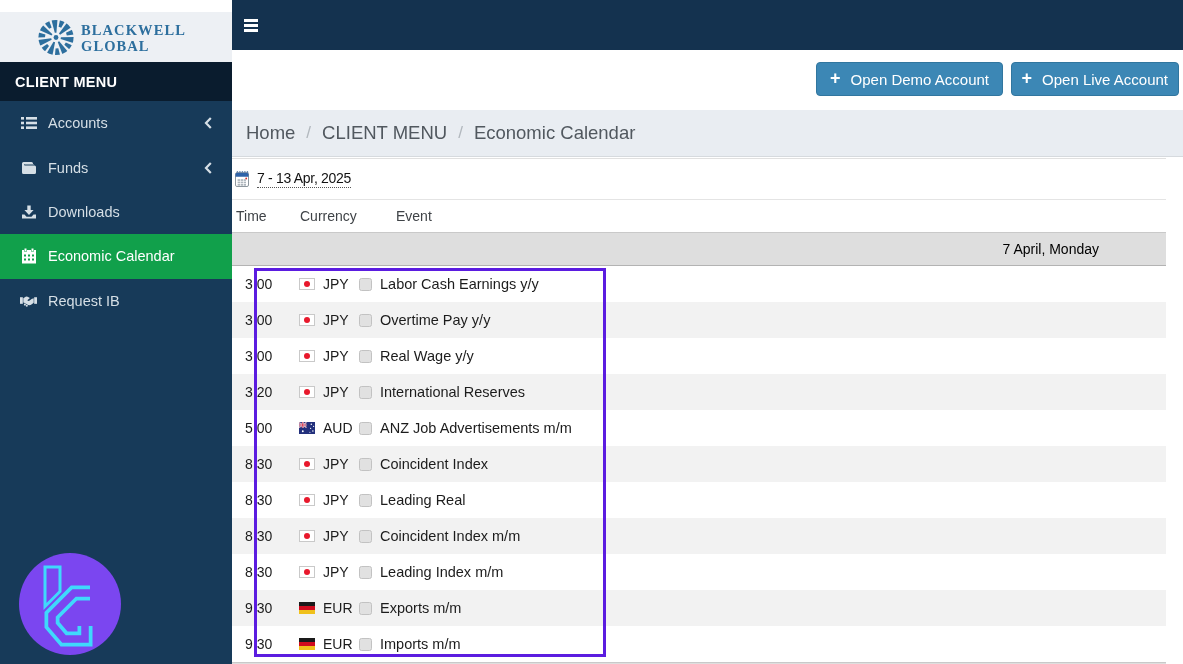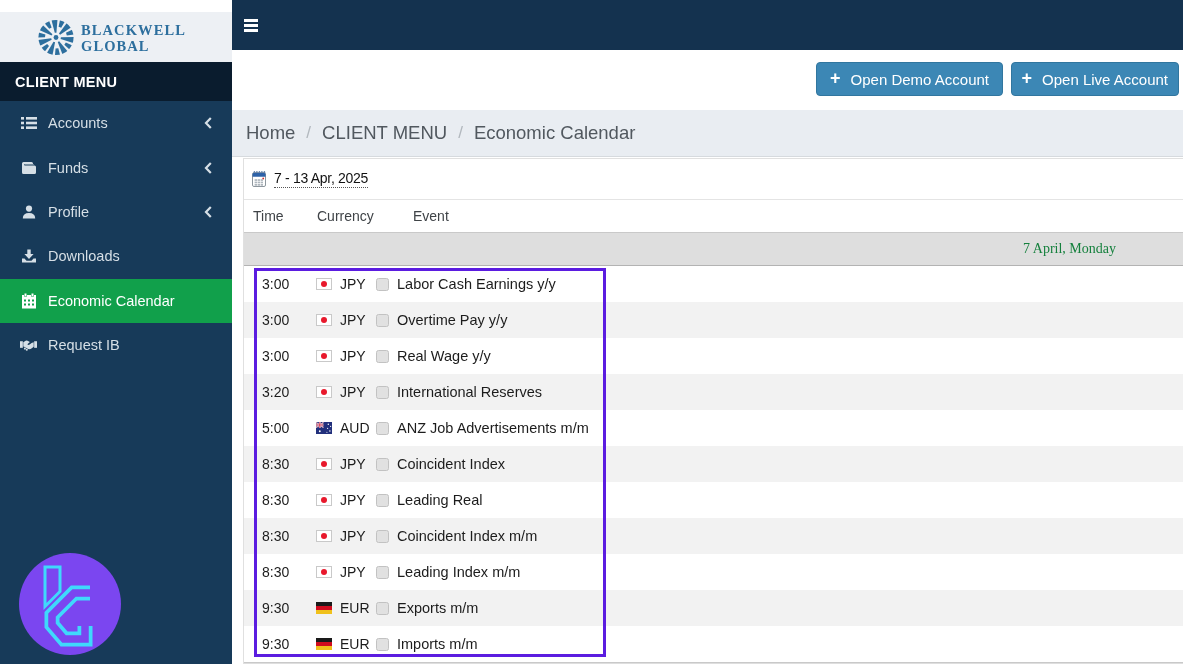--- a/index.html
+++ b/index.html
@@ -31,27 +31,27 @@
   .btn { position:absolute; top:12px; height:34px; display:inline-flex; align-items:center; background:#3c87b5; border:1px solid #31769f; border-radius:4px; color:#fff; font-size:15px; padding:0 13px; cursor:pointer; font-family:"Liberation Sans", sans-serif; }
   .btn .plus { font-weight:700; font-size:18px; margin-right:10px; line-height:1; position:relative; top:-1px; }
   .btn.demo { right:180px; }
   .btn.live { right:4px; padding:0 10px; }
 
   
   .breadcrumb { position:absolute; left:232px; top:110px; width:1073px; height:47px; background:#e9edf2; border-bottom:1px solid #d6dade; display:flex; align-items:center; padding-left:14px; font-size:18.5px; color:#51585f; }
   .breadcrumb .sep { color:#b2b8be; margin:0 11px; font-size:17px; }
 
   
-  .cal { position:absolute; left:243px; top:158px; width:940px; height:506px; background:#fff; border-top:1px solid #e0e0e0; border-left:1px solid #e0e0e0; }
+  .cal { position:absolute; left:226px; top:158px; width:940px; height:506px; background:#fff; border-top:1px solid #e0e0e0; border-left:1px solid #e0e0e0; }
   .date-row { height:41px; border-bottom:1px solid #e4e4e4; display:flex; align-items:center; padding-left:8px; }
   .date-link { margin-left:8px; font-size:14px; letter-spacing:-0.3px; color:#111; border-bottom:1px dotted #555; cursor:pointer; padding-bottom:1px; }
   .hdr-row { height:33px; display:flex; align-items:center; padding-left:9px; color:#3f4347; font-size:14px; border-bottom:1px solid #c9c9c9; }
   .hdr-row .col-time { width:64px; }
   .hdr-row .col-cur { width:96px; }
-  .day-row { height:33px; background:#dedede; border-bottom:1px solid #b3b3b3; display:flex; align-items:center; justify-content:flex-end; padding-right:67px; font-size:14px; color:#15803d;font-family:Liberation Serif, serif; }
+  .day-row { height:33px; background:#dedede; border-bottom:1px solid #b3b3b3; display:flex; align-items:center; justify-content:flex-end; padding-right:67px; font-size:14px; color:#000000; }
   .ev-row { height:36px; display:flex; align-items:center; padding-left:18px; font-size:14px; color:#1c1c1c; }
   .ev-row .ev-name { font-size:14.5px; }
   .ev-row:nth-child(even) { background:#f2f2f2; }
   .ev-row .col-time { width:54px; }
   .ev-row .cur-cell { width:60px; display:flex; align-items:center; }
   .ev-row .flag { width:16px; height:12px; margin-right:8px; flex:0 0 16px; display:block; }
   .ev-row .chk { width:13px; height:13px; background:#e1e1e1; border:1px solid #c2c2c2; border-radius:2.5px; margin-right:8px; flex:0 0 13px; }
   .next-day { height:4px; background:#dedede; border-top:1px solid #c9c9c9; }
 
   
@@ -120,34 +120,20 @@
         <span>Funds</span>
         <span class="chev">
           <svg width="8" height="12" viewBox="0 0 8 12">
             <path d="M6.8 1 L2 6 L6.8 11" stroke="#d6dfe6" stroke-width="2.2" fill="none"></path>
           </svg>
         </span>
       </div>
       <div class="menu-item">
         <span class="mi-icon">
           <svg width="16" height="16" viewBox="0 0 16 16" fill="#d6dfe6">
-            <circle cx="8" cy="4.6" r="3.1"></circle>
-            <path d="M1.8 14.5 Q1.8 9 8 9 Q14.2 9 14.2 14.5z"></path>
-          </svg>
-        </span>
-        <span>Profile</span>
-        <span class="chev">
-          <svg width="8" height="12" viewBox="0 0 8 12">
-            <path d="M6.8 1 L2 6 L6.8 11" stroke="#d6dfe6" stroke-width="2.2" fill="none"></path>
-          </svg>
-        </span>
-      </div>
-      <div class="menu-item">
-        <span class="mi-icon">
-          <svg width="16" height="16" viewBox="0 0 16 16" fill="#d6dfe6">
             <path d="M6.3 1.5 L9.7 1.5 L9.7 6 L12.6 6 L8 11 L3.4 6 L6.3 6z"></path>
             <path d="M1 10.5 L3.5 10.5 L5.5 12.8 L10.5 12.8 L12.5 10.5 L15 10.5 L15 14.5 L1 14.5z"></path>
           </svg>
         </span>
         <span>Downloads</span>
       </div>
       <div class="menu-item active">
         <span class="mi-icon">
           <svg width="16" height="16" viewBox="0 0 16 16" fill="#ffffff">
             <path d="M3.5 0.5 L5.5 0.5 L5.5 3 L3.5 3z"></path>

